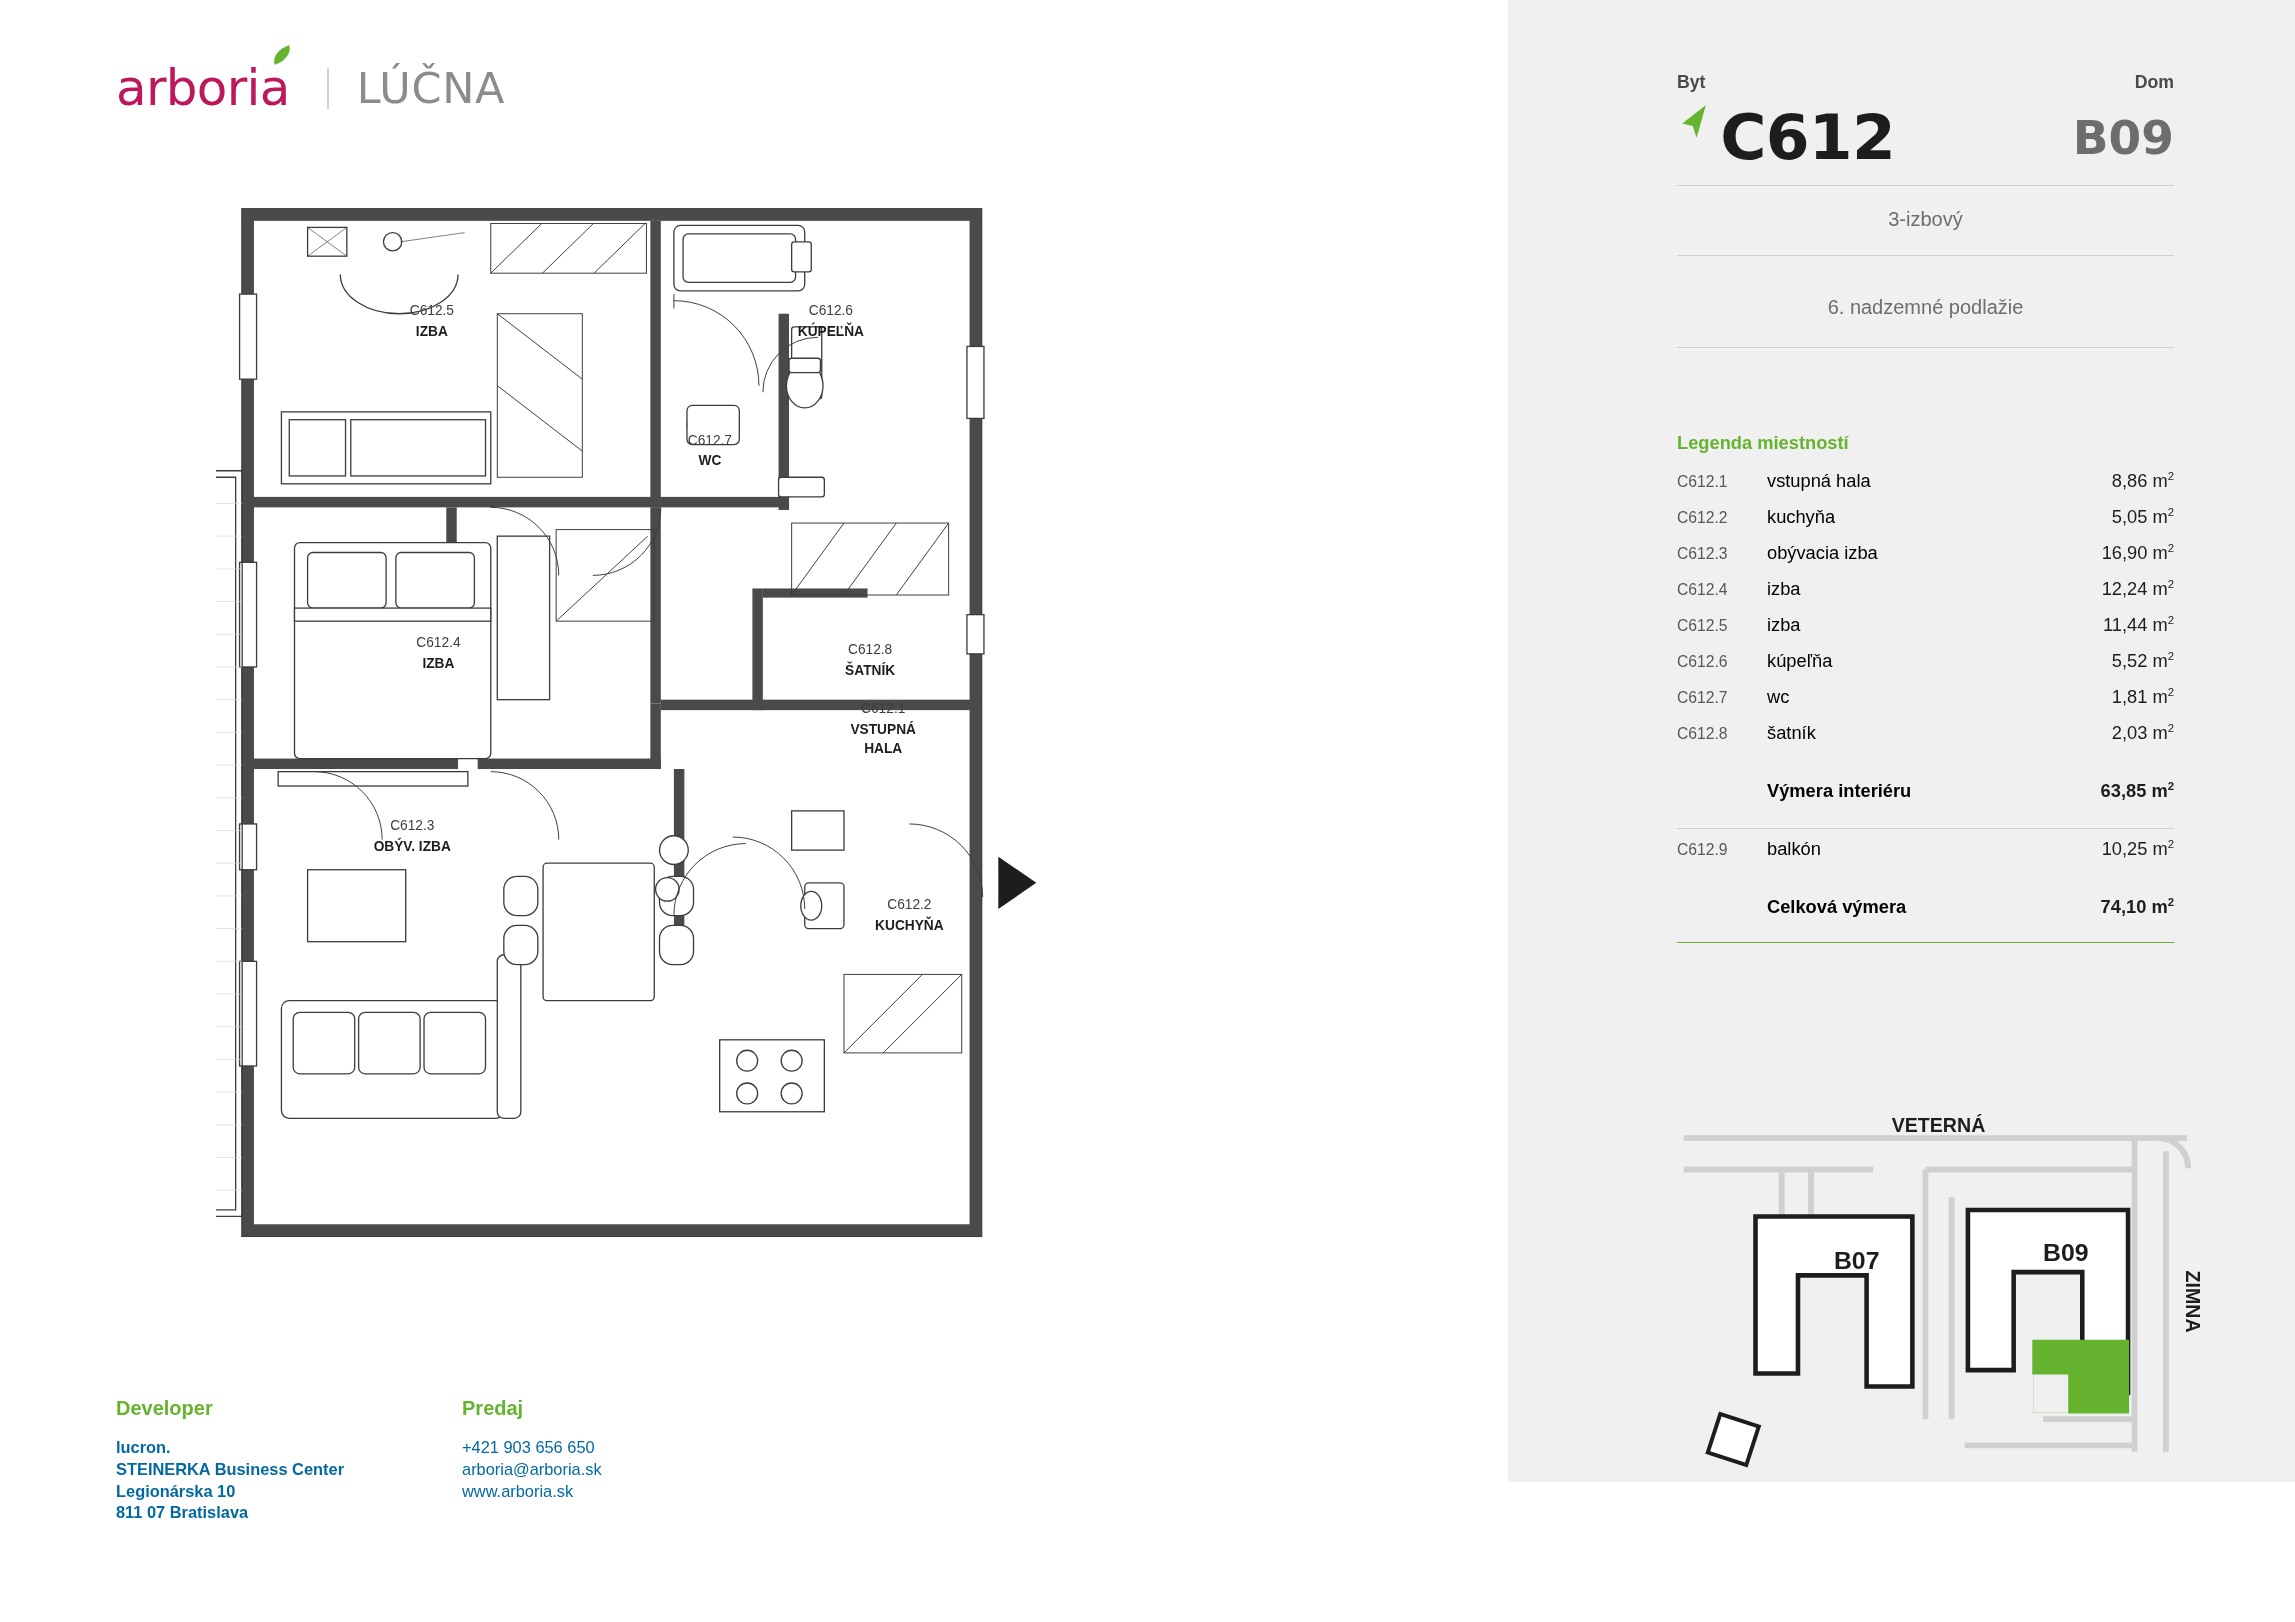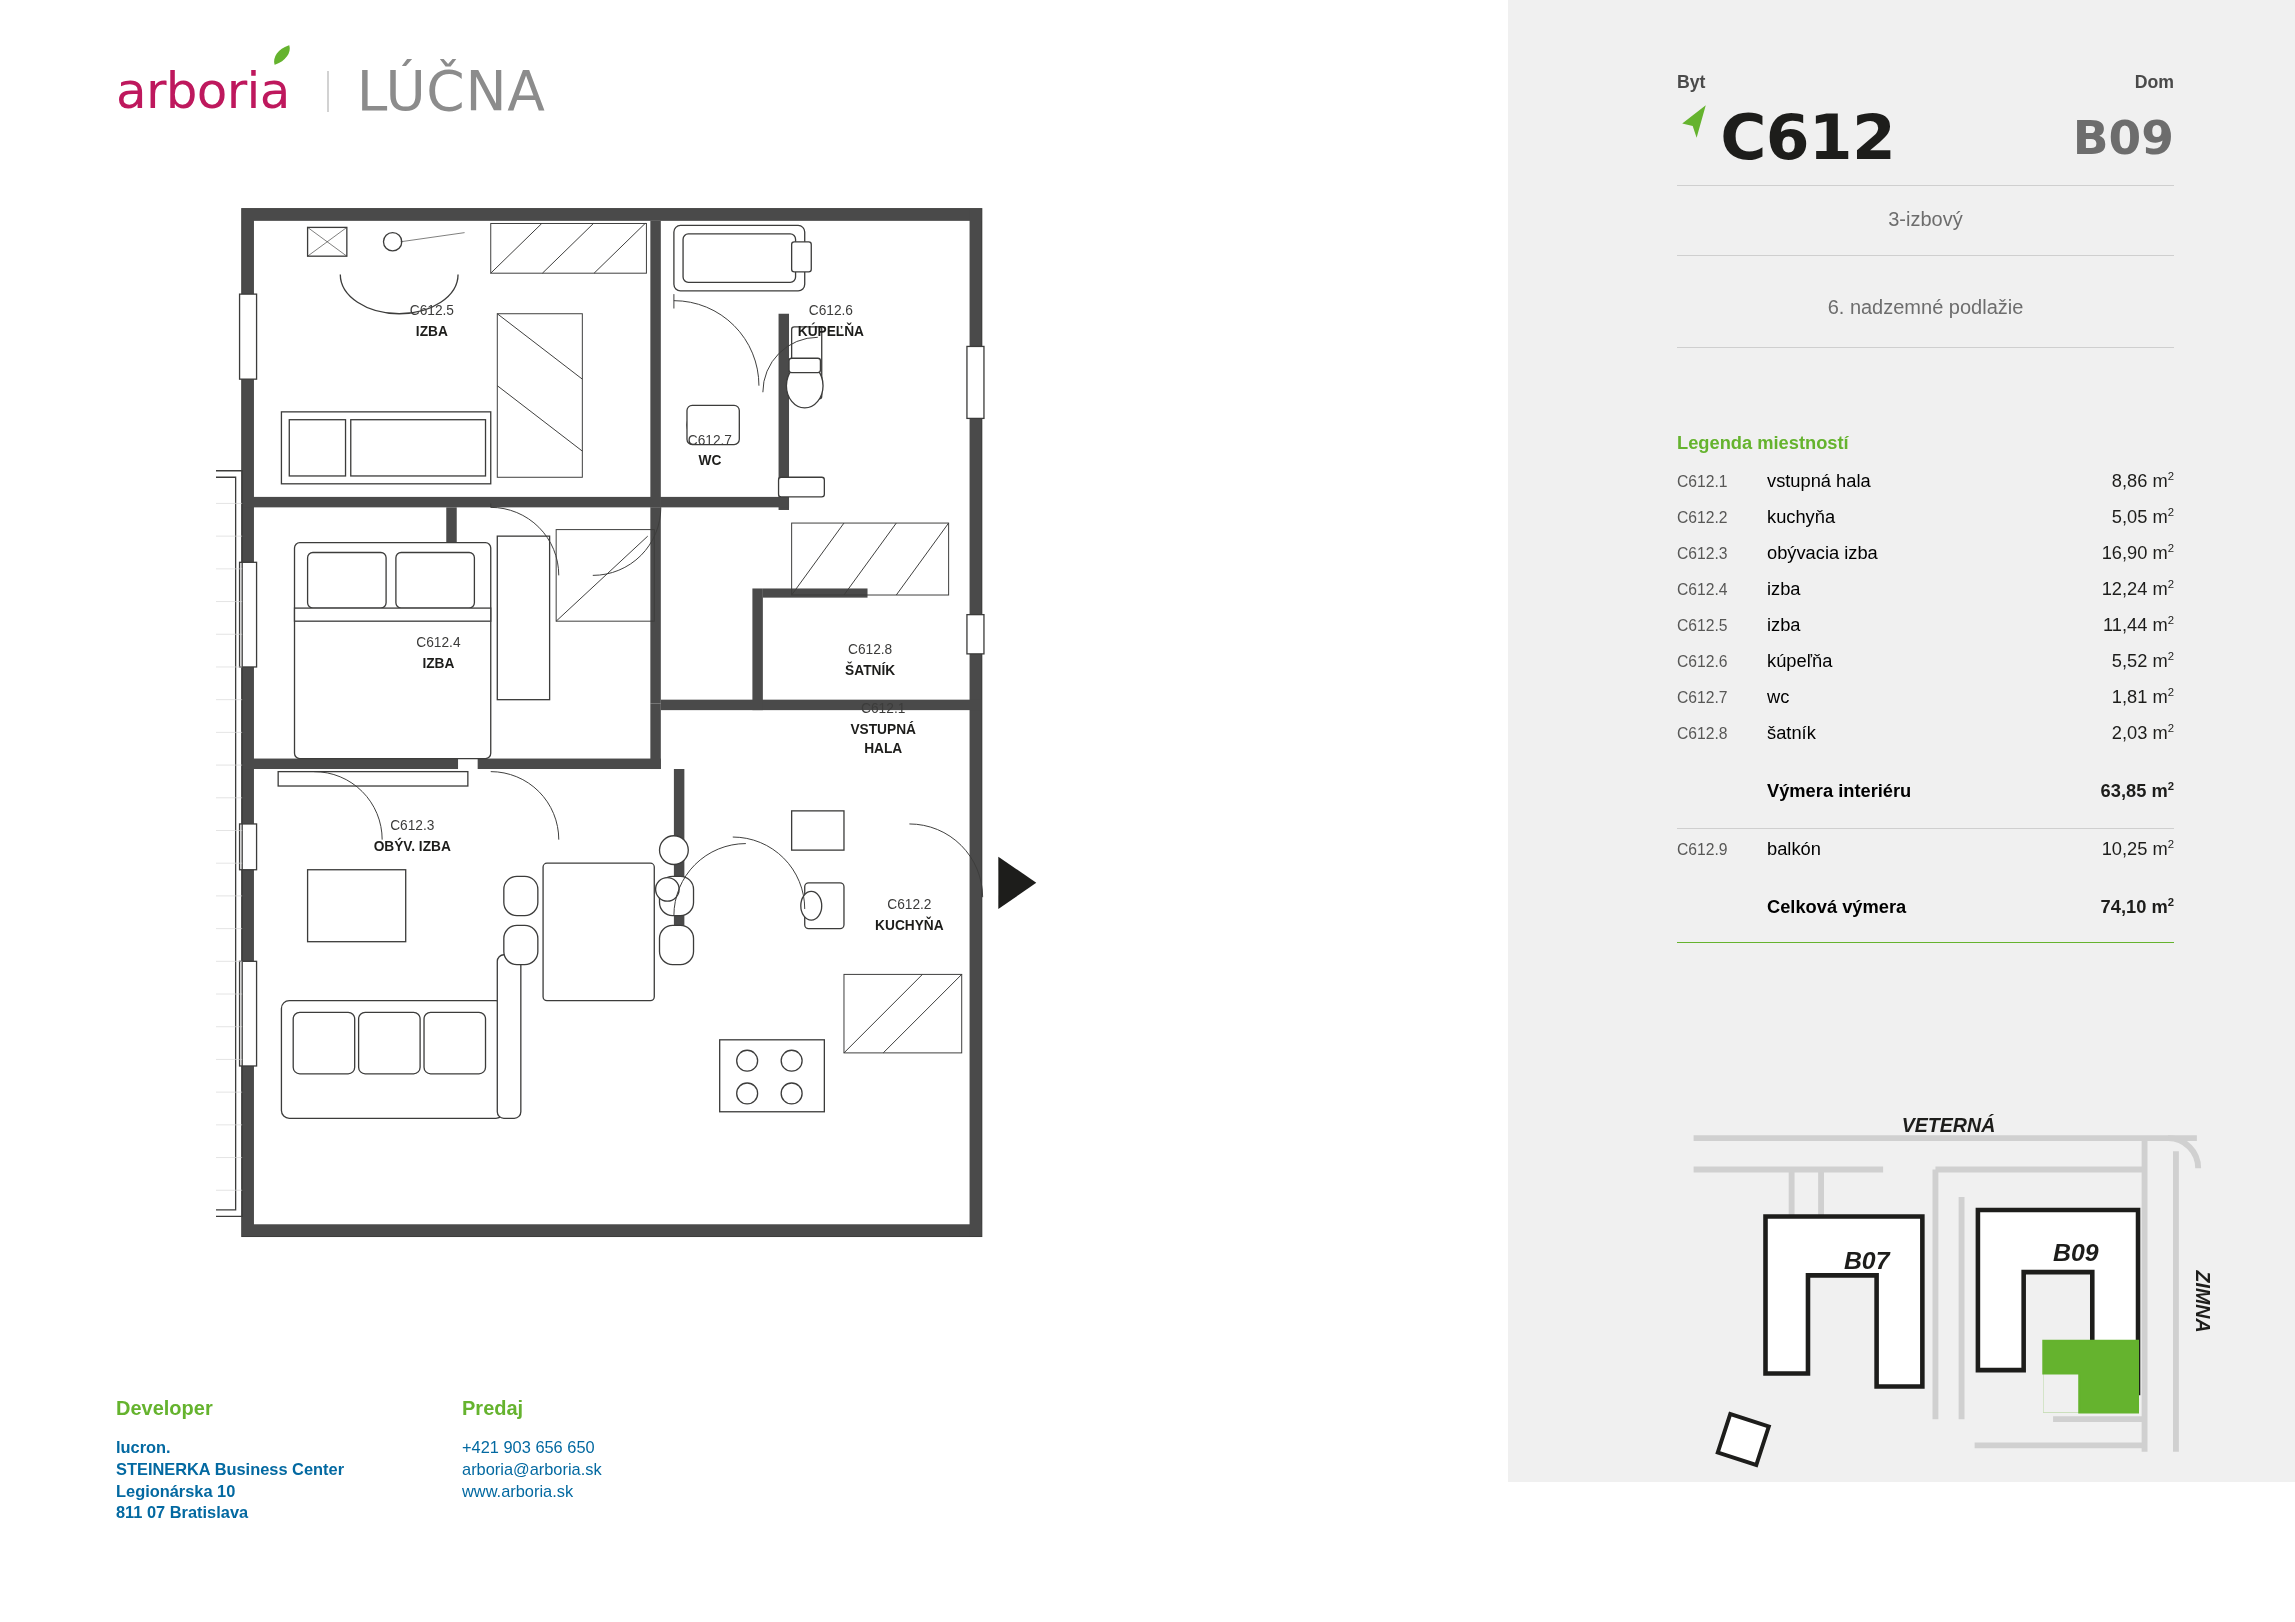--- a/index.html
+++ b/index.html
@@ -36,21 +36,21 @@
     background: #65b32e;
     border-radius: 100% 0 100% 0;
     transform: rotate(-18deg);
   }
   .brand-sep {
     width: 2.6px; height: 41px; background: #d2d2d2;
     margin: 0 27.5px 0 37px;
   }
   .brand-sub {
     font-family: "DejaVu Sans", sans-serif;
-    font-size: 55px;
+    font-size: 43px;
     color: #8c8c8c;
     letter-spacing: 0.7px;
   }
 
   
   .plan { position: absolute; left: 216px; top: 196px; width: 1027px; height: 1112px; }
   .plan svg { display: block; }
 
   .rlabel { font-family: "Liberation Sans", sans-serif; text-anchor: middle; }
   .rlabel .code { font-size: 21px; fill: #3c3c3b; }
@@ -112,21 +112,21 @@
   .lname { flex: 1; color: #000000; }
   .larea { text-align: right; white-space: nowrap; color: #1d1d1b; }
   .lrow.total { font-weight: bold; margin-top: 22px; }
   .lrow.total .lname, .lrow.total .larea { font-weight: bold; }
   sup { font-size: 0.62em; vertical-align: super; }
 
   .leg-div { width: 497px; height: 0.7px; background: #cfcfcf; margin: 11.8px 0 9.2px 0; }
   .leg-div.green { height: 1.3px; background: #65b32e; margin: 10.5px 0 0 0; }
 
   
-  .sitemap { position: absolute; left: 10px; top: 1112px; width: 523px; height: 366px; font-style: italic; }
+  .sitemap { position: absolute; left: 0; top: 1112px; width: 523px; height: 366px; }
   .sitemap svg { display: block; }
   .sm-label { font-family: "Liberation Sans", sans-serif; font-weight: bold; }
 </style>
 </head>
 <body>
 
 <div class="page">
 
   <div class="left">
 

